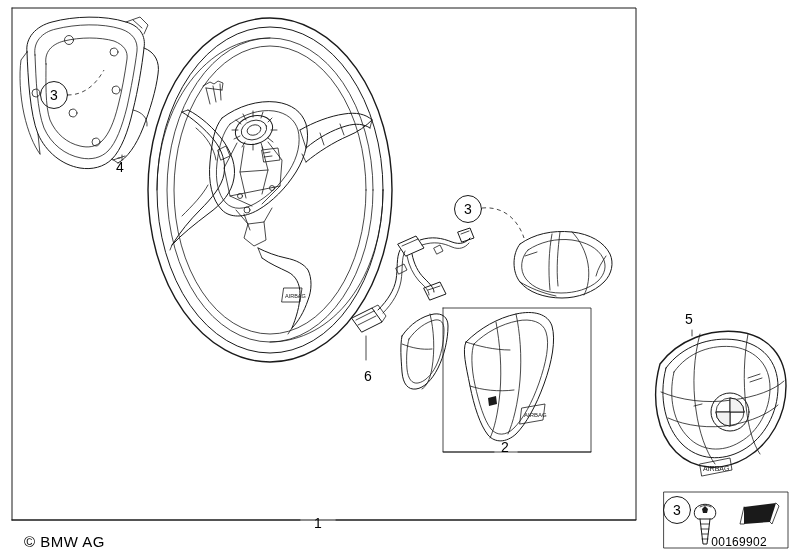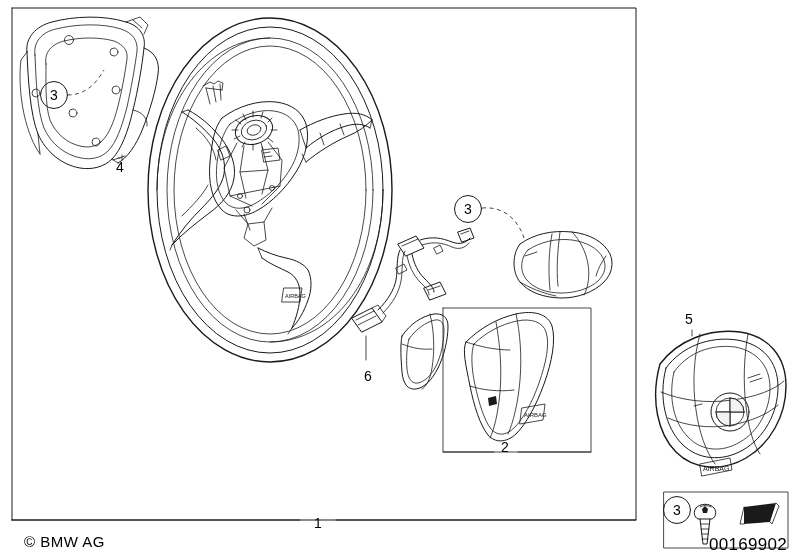--- a/index.html
+++ b/index.html
@@ -39,23 +39,23 @@
   .copyright {
     position: absolute;
     left: 24px;
     top: 533px;
     font-size: 15px;
     letter-spacing: 0.5px;
     text-align: right;
   }
   .partnum {
     position: absolute;
-    right: 12px;
+    right: 32px;
     top: 535px;
-    font-size: 17px;
+    font-size: 12px;
     letter-spacing: 0.3px;
   }
 </style>
 </head>
 <body>
 
 <div id="stage">
 
   <svg id="diagram" viewBox="0 0 799 559">
     <defs>

